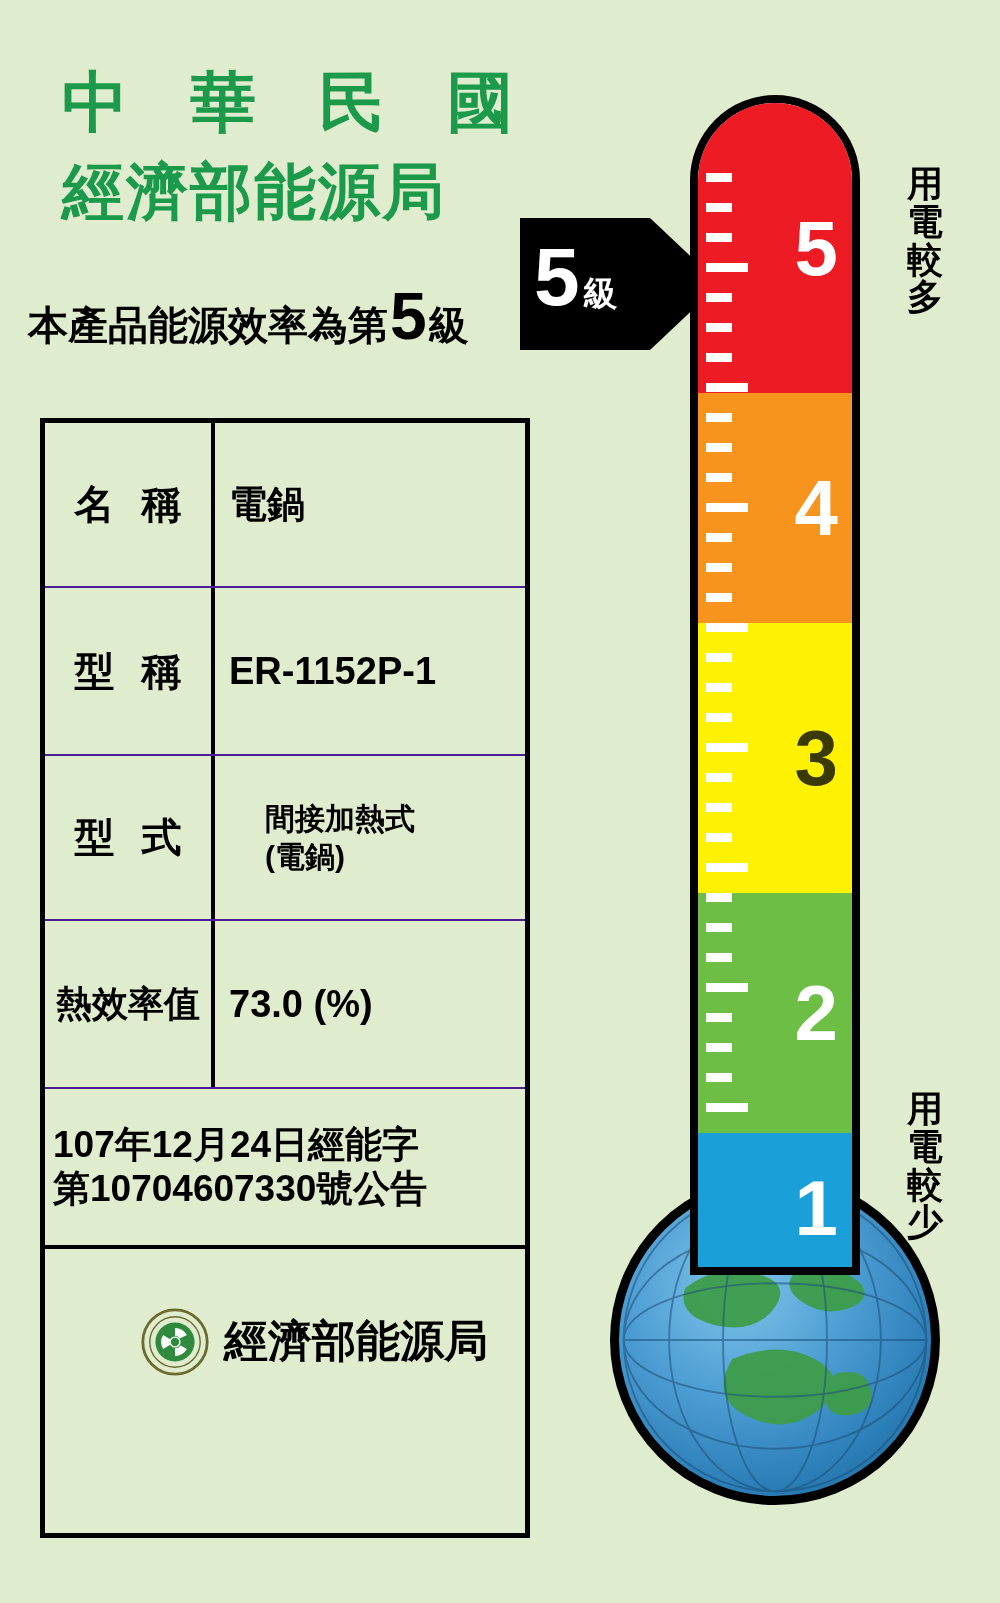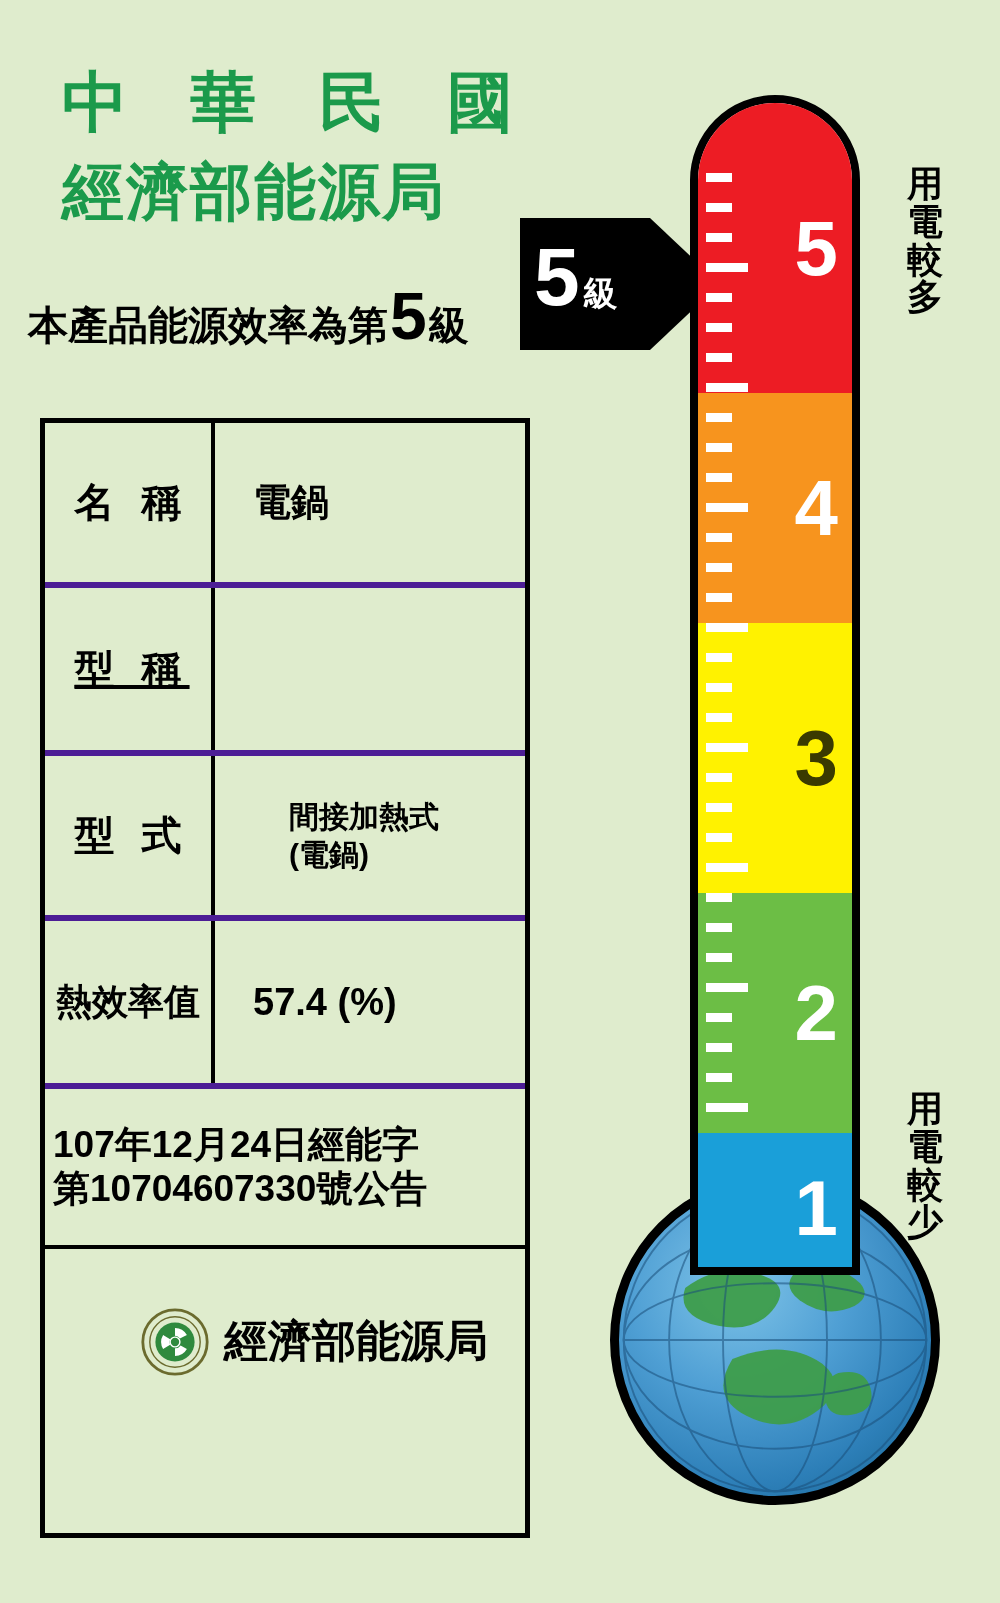--- a/index.html
+++ b/index.html
@@ -102,23 +102,22 @@
     left: 40px;
     top: 418px;
     width: 490px;
     height: 1120px;
     border: 5px solid #000;
     box-sizing: border-box;
     background: transparent;
   }
   .row {
     display: flex;
-    border-bottom: 6px solid #4c1d95;
-    box-sizing: border-box;
-    gap: 24px;
+    border-bottom: 2px solid #4c1d95;
+    box-sizing: border-box;
   }
   .cell-key {
     width: 170px;
     box-sizing: border-box;
     border-right: 4px solid #000;
     display: flex;
     align-items: center;
     justify-content: center;
     font-size: 40px;
     font-weight: bold;
@@ -138,21 +137,21 @@
     font-weight: bold;
     color: #000;
   }
   .cell-val .small-line {
     font-size: 30px;
     line-height: 1.25;
     font-weight: bold;
     margin-left: 36px;
   }
   .row-name { height: 165px; }
-  .row-model { height: 168px; text-decoration: underline; }
+  .row-model { height: 168px; }
   .row-type { height: 165px; }
   .row-eff { height: 168px; }
   .row-notice {
     height: 160px;
     display: flex;
     flex-direction: column;
     justify-content: center;
     padding-left: 8px;
     font-size: 37px;
     font-weight: bold;
@@ -301,33 +300,34 @@
 
   <div class="info-table">
 
     <div class="row row-name">
       <div class="cell-key">名 稱</div>
       <div class="cell-val">電鍋</div>
     </div>
 
     <div class="row row-model">
       <div class="cell-key">型 稱</div>
+      <div class="cell-val">ER-1152P-1</div>
     </div>
 
     <div class="row row-type">
       <div class="cell-key">型 式</div>
       <div class="cell-val">
         <div class="small-line">間接加熱式</div>
         <div class="small-line">(電鍋)</div>
       </div>
     </div>
 
     <div class="row row-eff">
       <div class="cell-key nospace">熱效率值</div>
-      <div class="cell-val">57.4 (%)</div>
+      <div class="cell-val">73.0 (%)</div>
     </div>
 
     <div class="row-notice">
       <div>107年12月24日經能字</div>
       <div>第10704607330號公告</div>
     </div>
 
 
     <div class="row-footer">
       <svg class="bureau-logo" viewBox="0 0 100 100" xmlns="http://www.w3.org/2000/svg">

